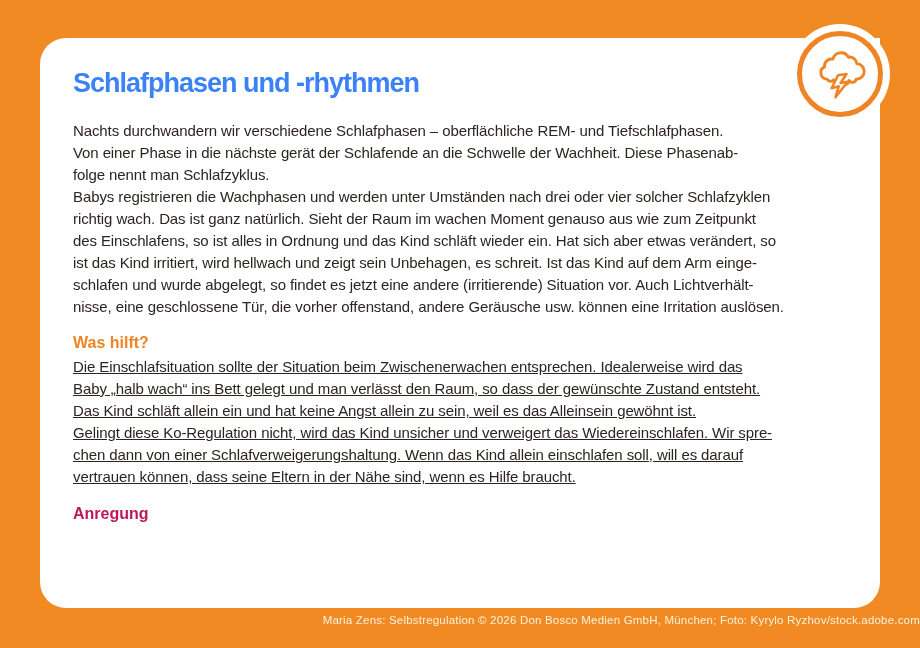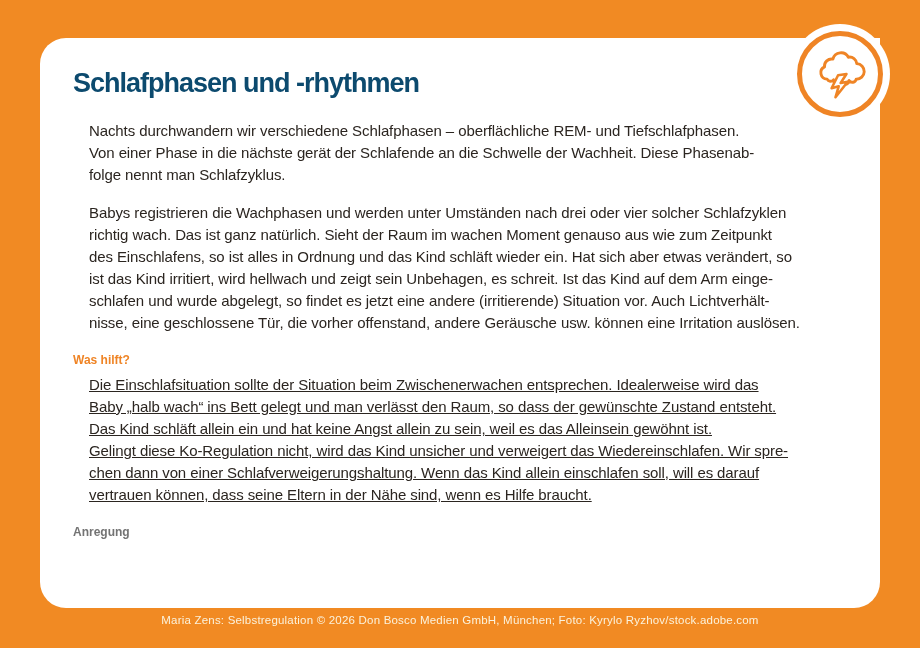--- a/index.html
+++ b/index.html
@@ -26,39 +26,39 @@
     background: #FFFFFF;
     border-radius: 26px 0 26px 26px;
     padding: 0 28px 0 33px;
     overflow: hidden;
   }
   .title {
     margin: 30px 0 0 0;
     font-size: 27px;
     font-weight: bold;
     letter-spacing: -1px;
-    color: #0c4a6e;
+    color: #3b82f6;
   }
   .body-text {
-    margin: 16px;
+    margin: 0;
     font-size: 15px;
     line-height: 22px;
     letter-spacing: -0.1px;
     color: #2B2520;
     white-space: pre-line;
   }
   .intro { margin-top: 21px; }
   .subhead {
     margin: 14px 0 0 0;
-    font-size: 12px;
+    font-size: 16px;
     line-height: 21px;
     font-weight: bold;
   }
   .subhead.orange { color: #EF8425; }
-  .subhead.gray  { color: #737373; margin-top: 15px; }
+  .subhead.gray  { color: #be185d; margin-top: 15px; }
   .after-head { margin-top: 3px; text-decoration: underline; }
   .badge {
     position: absolute;
     left: 790px;
     top: 24px;
     width: 100px;
     height: 100px;
     background: #FFFFFF;
     border-radius: 50%;
   }
@@ -75,21 +75,21 @@
     align-items: center;
     justify-content: center;
   }
   .badge-ring svg { display: block; }
   .footer {
     position: absolute;
     left: 0;
     bottom: 0;
     width: 100%;
     height: 34px;
-    text-align: center;
+    text-align: right;
     font-size: 11.5px;
     letter-spacing: 0.2px;
     color: #FBF2DC;
   }
 </style>
 </head>
 <body>
 
 <div class="frame">
 

